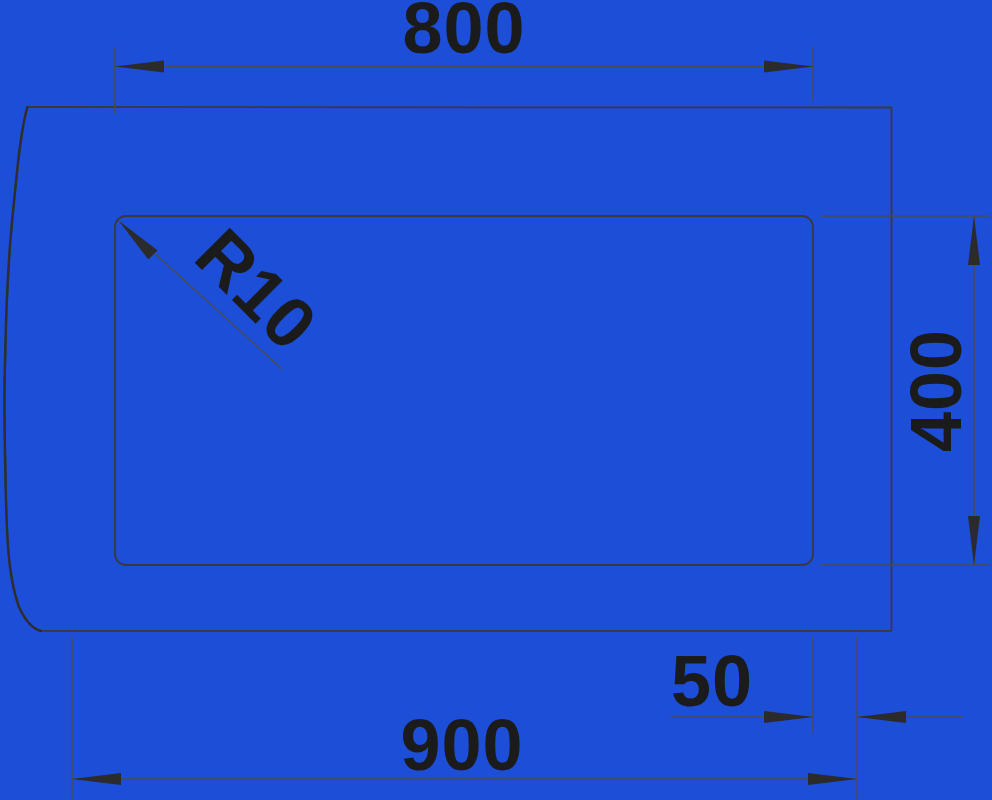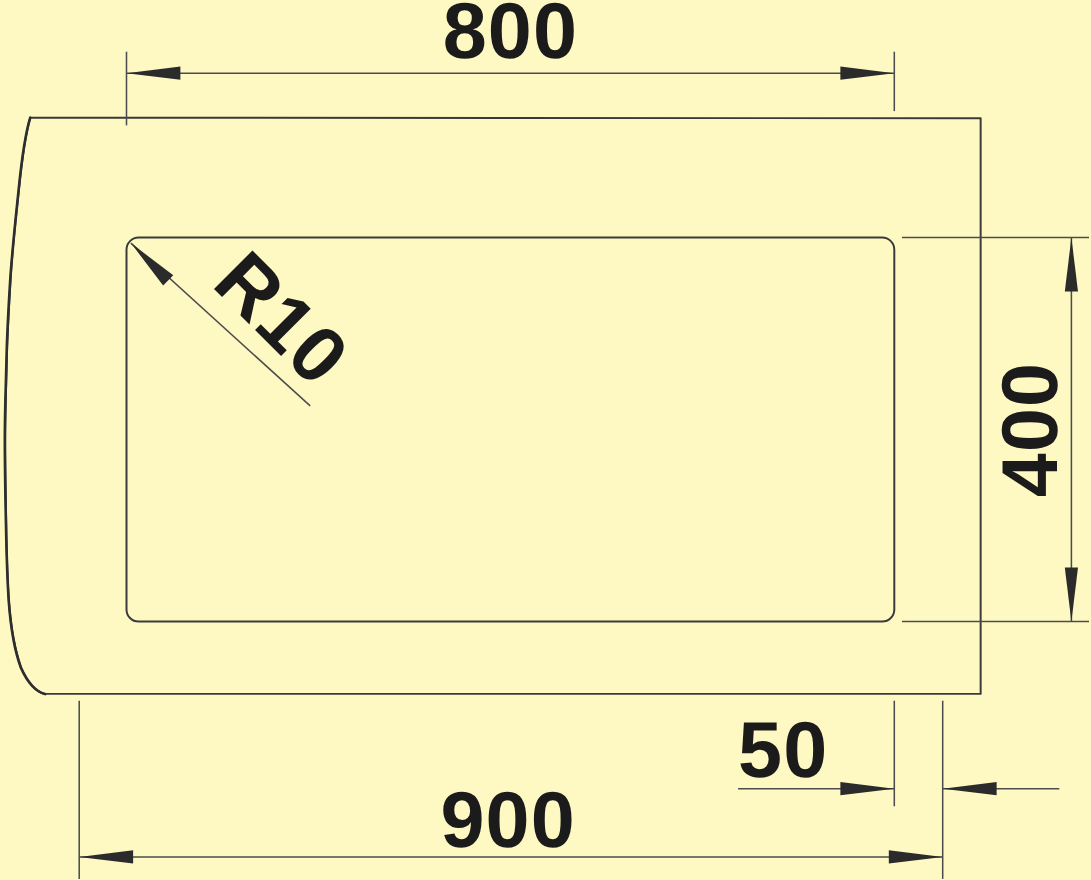--- a/index.html
+++ b/index.html
@@ -1,20 +1,20 @@
 <!DOCTYPE html>
 <html><head>
 <meta charset="utf-8">
 <style>
   html, body { margin: 0; padding: 0; background: #ffffff; }
   .canvas {
     position: relative;
     width: 992px;
     height: 800px;
-    background: #fef9c3;
+    background: #1d4ed8;
     overflow: hidden;
   }
   svg { display: block; }
   .shape  { stroke: #3a3a3a; stroke-width: 1.8; fill: none; stroke-linejoin: round; }
   .sketch { stroke: #2e2e2e; stroke-width: 2.4; fill: none; stroke-linecap: round; }
   .dline  { stroke: #4c4c4c; stroke-width: 1.4; fill: none; }
   .arrow  { fill: #2b2b2b; stroke: none; }
   .dimtext {
     font-family: "Liberation Sans", "DejaVu Sans", sans-serif;
     font-weight: 700;

